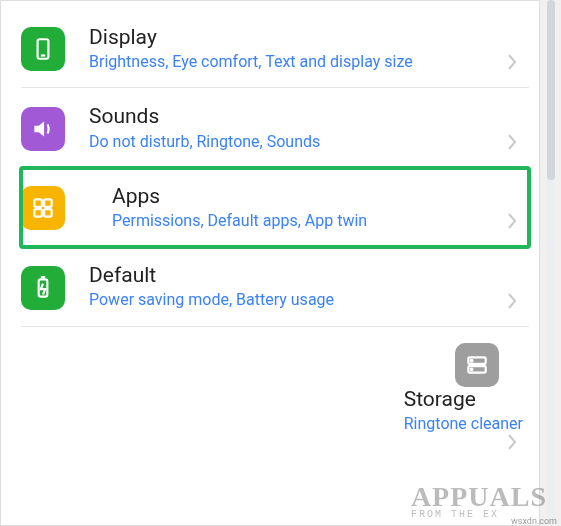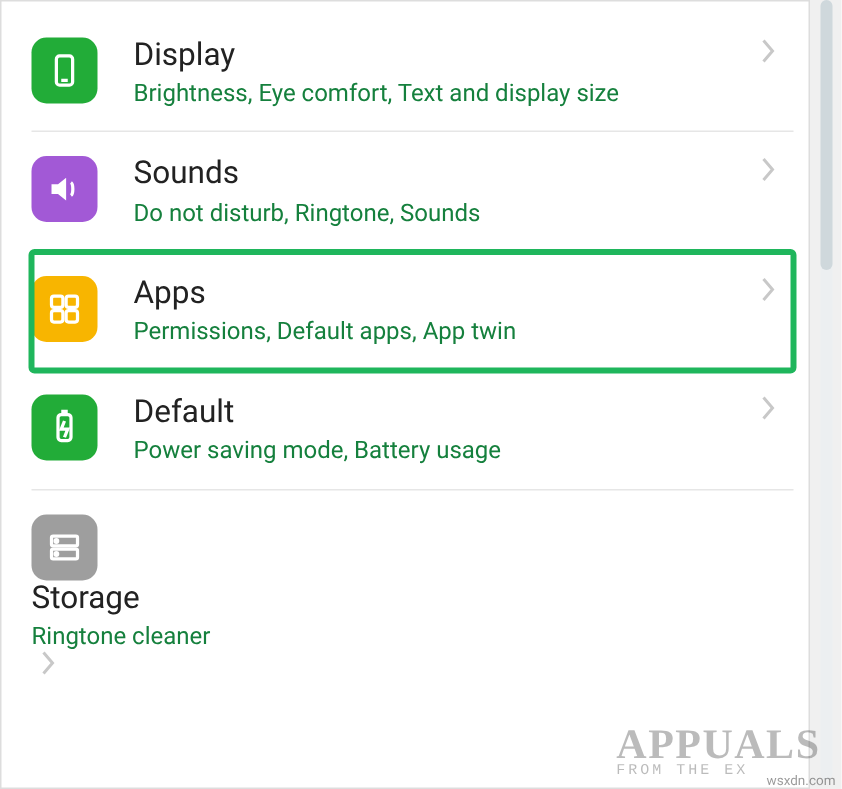--- a/index.html
+++ b/index.html
@@ -32,30 +32,31 @@
     right: 6px;
     top: 0;
     width: 8px;
     height: 180px;
     background: #cfd8dc;
     border-radius: 4px;
   }
   .list { padding: 0 10px 0 20px; }
   .row {
     display: flex;
-    align-items: flex-start;
+    align-items: flex-end;
     padding: 16px 6px 16px 0;
     border-bottom: 1px solid #e6e6e6;
     position: relative;
   }
   .row:first-child { padding-top: 24px; }
   .row.highlight {
     outline: 4px solid #1fb65c;
     outline-offset: -2px;
     border-radius: 2px;
+    gap: 23px;
   }
   .icon-wrap {
     width: 44px;
     height: 44px;
     border-radius: 10px;
     display: flex;
     align-items: center;
     justify-content: center;
     flex-shrink: 0;
     margin-right: 24px;
@@ -68,21 +69,21 @@
   .txt { flex: 1; min-width: 0; }
   .title {
     font-size: 21px;
     color: #222;
     font-weight: 400;
     line-height: 1.2;
     margin-bottom: 2px;
   }
   .sub {
     font-size: 16px;
-    color: #15803d;
+    color: #3b82f6;
     line-height: 1.2;
   }
   .chev {
     flex-shrink: 0;
     width: 22px;
     display: flex;
     align-items: center;
     justify-content: center;
     color: #c8c8c8;
   }

